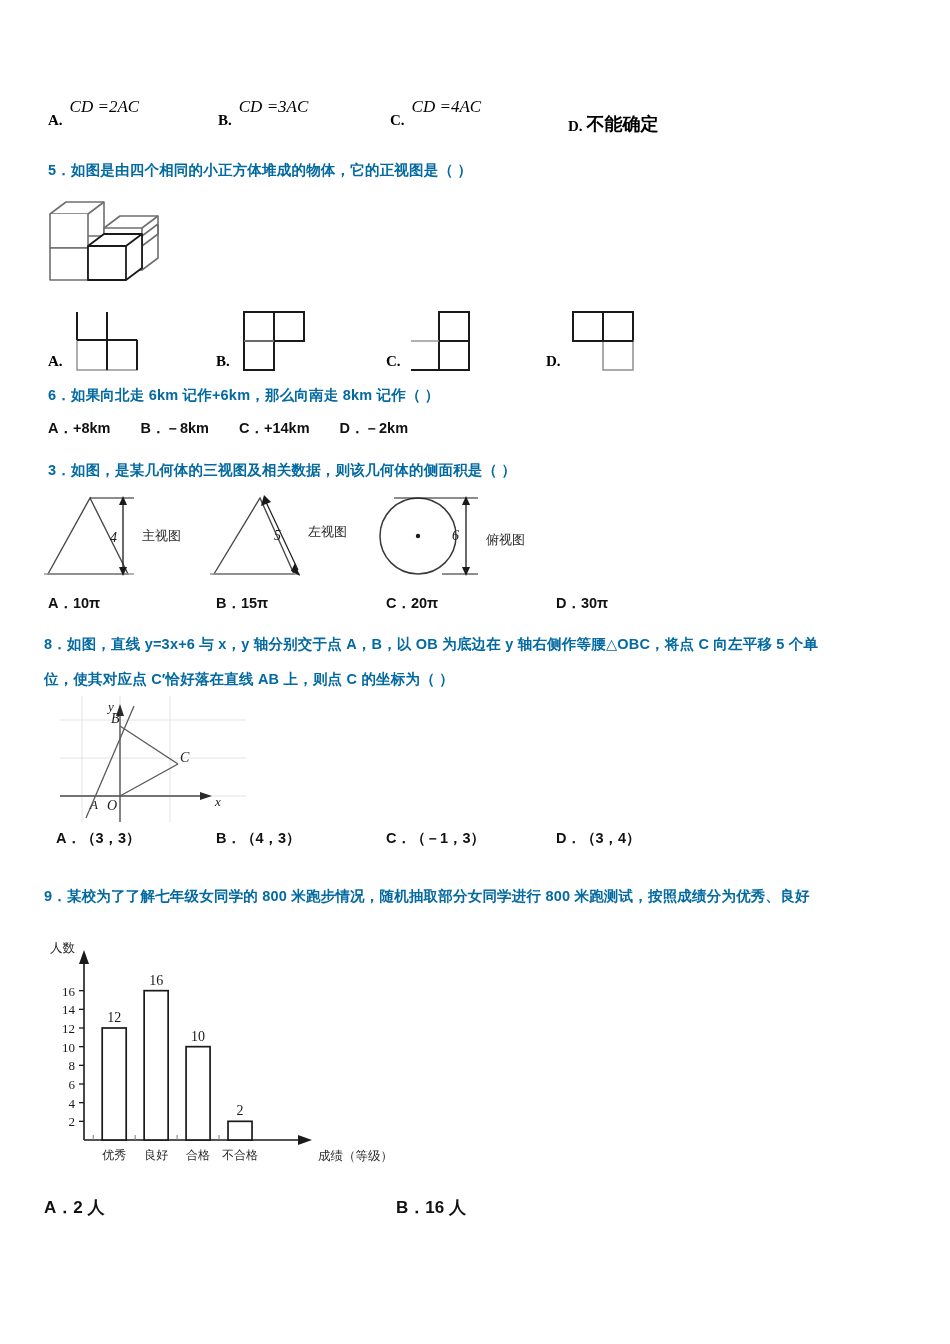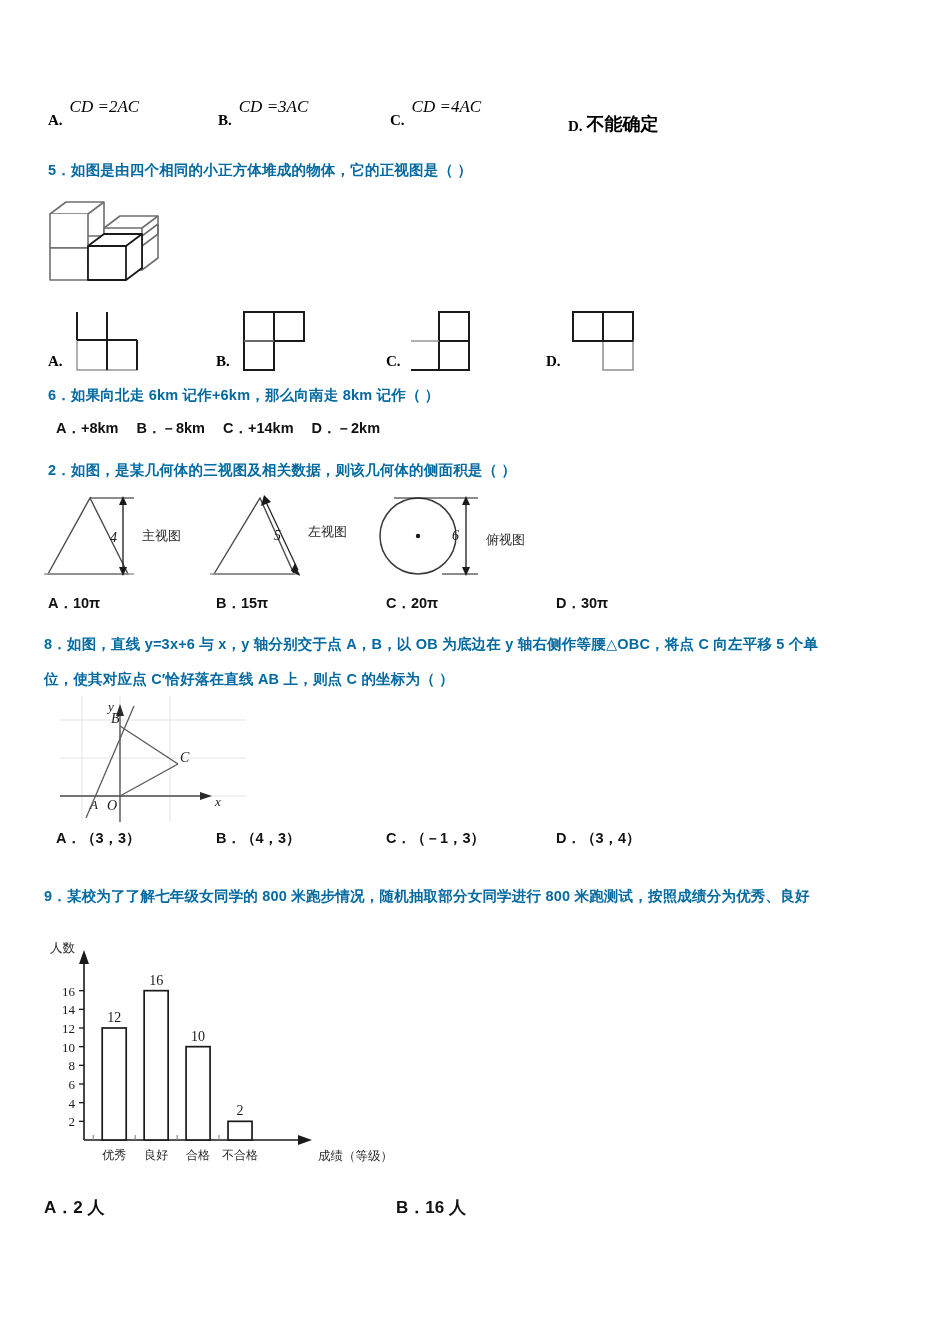--- a/index.html
+++ b/index.html
@@ -78,21 +78,21 @@
     font-family: "Liberation Serif", serif; font-weight: bold; font-size: 15px;
     margin-right: 6px; position: relative; top: -2px;
   }
   .o5a { left: 0px;   top: 22px; }
   .o5b { left: 168px; top: 22px; }
   .o5c { left: 338px; top: 22px; }
   .o5d { left: 498px; top: 22px; }
 
   
   #q6-stem { position: absolute; left: 48px; top: 383px; }
-  #q6-options { position: absolute; left: 56px; top: 419px; }
+  #q6-options { position: absolute; left: 48px; top: 419px; gap: 12px; }
   #q6-options .inl { margin-right: 18px; white-space: nowrap; }
 
   
   #q7-stem { position: absolute; left: 48px; top: 458px; }
   #q7-figure { position: absolute; left: 42px; top: 492px; width: 540px; height: 98px; }
   #q7-options { position: absolute; left: 48px; top: 594px; width: 880px; }
   #q7-options .opt { position: absolute; white-space: nowrap; }
   .o7a { left: 0px; }
   .o7b { left: 168px; }
   .o7c { left: 338px; }
@@ -255,21 +255,21 @@
       <span>B．</span><span>－8km</span>
     </span>
     <span class="inl">
       <span>C．</span><span>+14km</span>
     </span>
     <span class="inl">
       <span>D．</span><span>－2km</span>
     </span>
   </div>
 
-  <div id="q7-stem" class="qtext">2．如图，是某几何体的三视图及相关数据，则该几何体的侧面积是（      ）</div>
+  <div id="q7-stem" class="qtext">3．如图，是某几何体的三视图及相关数据，则该几何体的侧面积是（      ）</div>
 
   <div id="q7-figure">
     <svg width="540" height="98" viewBox="0 0 540 98">
 
       <g>
         <path d="M6,82 L48,6 L86,82 Z" fill="none" stroke="#4a4a4a" stroke-width="1.4"></path>
         <line x1="2" y1="82" x2="92" y2="82" stroke="#9a9a9a" stroke-width="1.6"></line>
 
         <line x1="48" y1="6" x2="92" y2="6" stroke="#1a1a1a" stroke-width="1"></line>
         <line x1="81" y1="10" x2="81" y2="78" stroke="#1a1a1a" stroke-width="1.3"></line>

